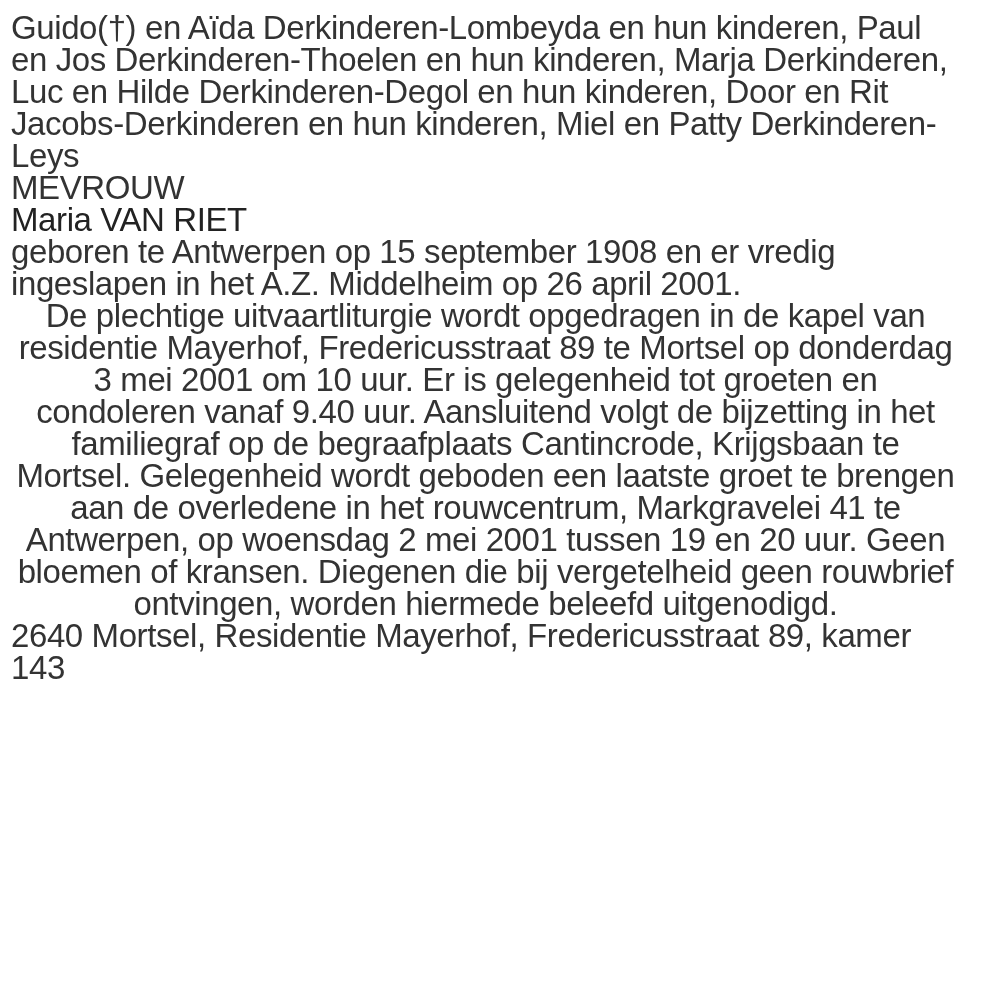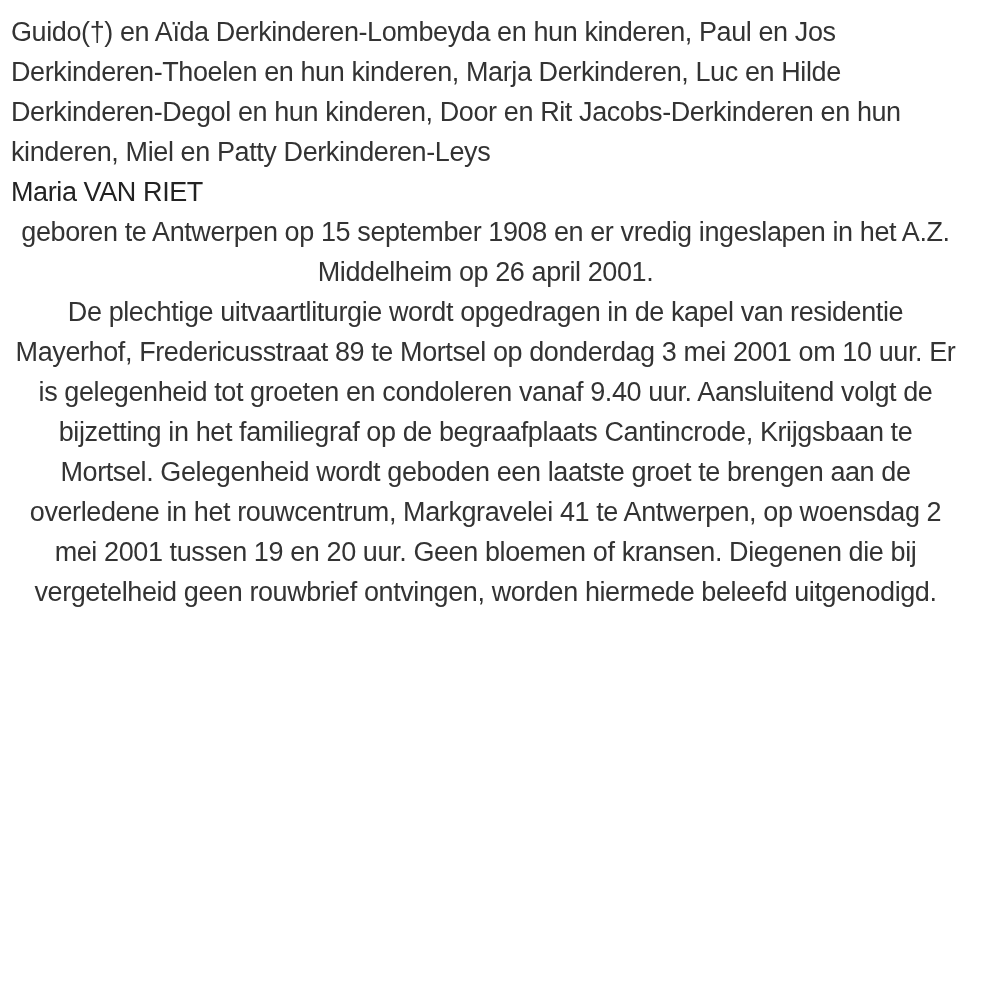--- a/index.html
+++ b/index.html
@@ -11,22 +11,22 @@
     width: 1000px;
     height: 998px;
     overflow: hidden;
     font-family: "Liberation Sans", "DejaVu Sans", sans-serif;
   }
   .notice {
     box-sizing: border-box;
     width: 960px;
     padding: 12px 0 0 11px;
     color: #333333;
-    font-size: 27px;
-    line-height: 40px;
+    font-size: 33px;
+    line-height: 32px;
     letter-spacing: -0.4px;
   }
   .notice p {
     margin: 0;
   }
   .para-relatives {
     margin-bottom: 0;
   }
   .line-title {
     margin-top: 42px;
@@ -34,37 +34,38 @@
   .line-name {
     margin-top: 8px;
     font-weight: 400;
     color: #222222;
   }
   .line-relation {
     margin-top: 8px;
   }
   .para-lifedates {
     margin-top: 63px;
-    text-align: center;
   }
   .para-service {
     margin-top: 62px;
     text-align: center;
   }
   .para-address {
     margin-top: 65px;
   }
 </style>
 </head>
 <body>
 
 <div class="notice">
   <p class="para-relatives">Guido(†) en Aïda Derkinderen-Lombeyda en hun kinderen, Paul en Jos Derkinderen-Thoelen en hun kinderen, Marja Derkinderen, Luc en Hilde Derkinderen-Degol en hun kinderen, Door en Rit Jacobs-Derkinderen en hun kinderen, Miel en Patty Derkinderen-Leys</p>
 
+  <p class="line-title">MEVROUW</p>
 
   <p class="line-name">Maria VAN RIET</p>
 
 
   <p class="para-lifedates">geboren te Antwerpen op 15 september 1908 en er vredig ingeslapen in het A.Z. Middelheim op 26 april 2001.</p>
 
   <p class="para-service">De plechtige uitvaartliturgie wordt opgedragen in de kapel van residentie Mayerhof, Fredericusstraat 89 te Mortsel op donderdag 3 mei 2001 om 10 uur. Er is gelegenheid tot groeten en condoleren vanaf 9.40 uur. Aansluitend volgt de bijzetting in het familiegraf op de begraafplaats Cantincrode, Krijgsbaan te Mortsel. Gelegenheid wordt geboden een laatste groet te brengen aan de overledene in het rouwcentrum, Markgravelei 41 te Antwerpen, op woensdag 2 mei 2001 tussen 19 en 20 uur. Geen bloemen of kransen. Diegenen die bij vergetelheid geen rouwbrief ontvingen, worden hiermede beleefd uitgenodigd.</p>
 
+  <p class="para-address">2640 Mortsel, Residentie Mayerhof, Fredericusstraat 89, kamer 143</p>
 </div>
 
 </body></html>

